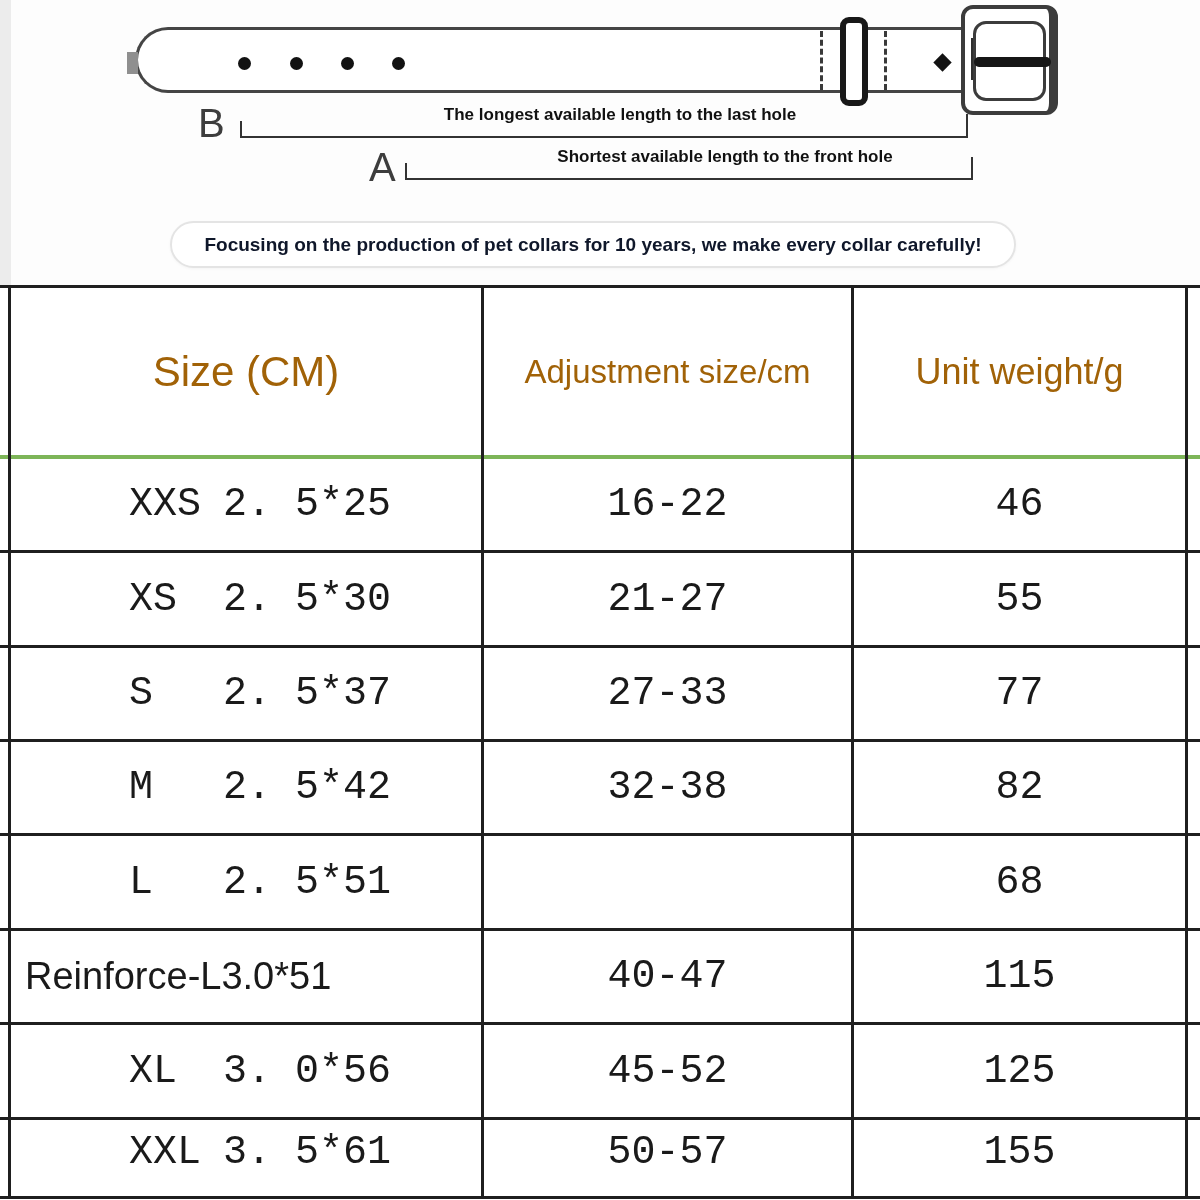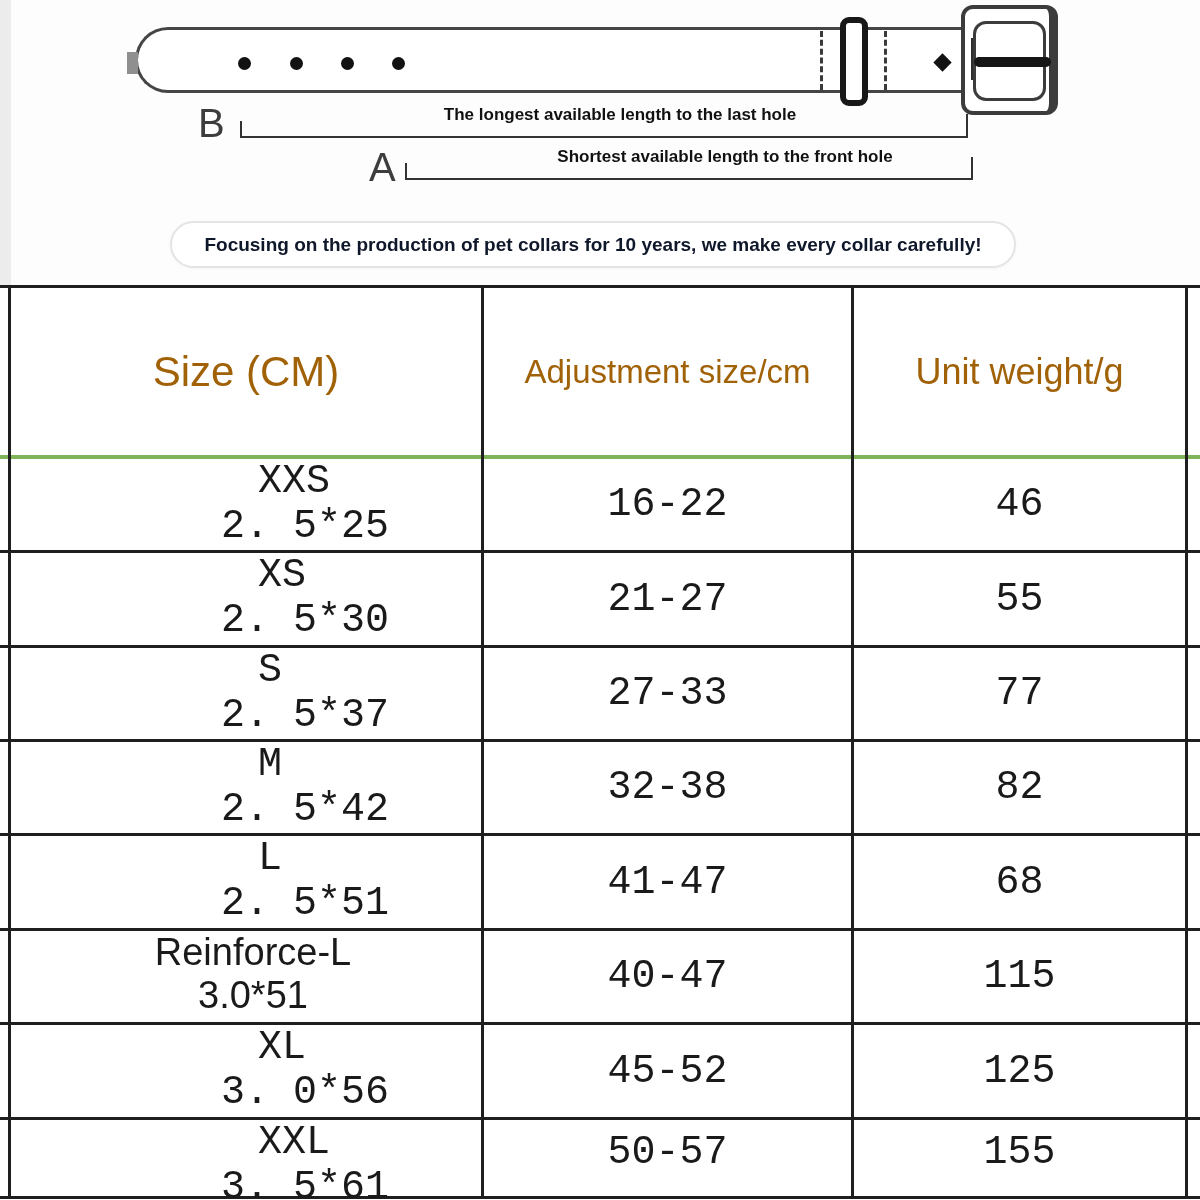--- a/index.html
+++ b/index.html
@@ -61,21 +61,21 @@
   .hc1 { left:11px; width:470px; font-size:42px; }
   .hc2 { left:484px; width:367px; font-size:33px; }
   .hc3 { left:854px; width:331px; font-size:36px; }
 
   .row { position:absolute; left:0; width:1200px; }
   .r1 { top:174px; height:91px; } .r2 { top:268px; height:92px; } .r3 { top:363px; height:91px; }
   .r4 { top:457px; height:91px; } .r5 { top:551px; height:92px; } .r6 { top:646px; height:91px; }
   .r7 { top:740px; height:92px; } .r8 { top:835px; height:64px; }
   .cell { position:absolute; top:0; height:100%; display:flex; align-items:center;
     font-family:"Liberation Mono", monospace; font-size:40px; color:#1a1a1a; white-space:pre; }
-  .c1 { left:11px; width:470px; padding-left:118px; justify-content:flex-start;flex-direction:column; }
+  .c1 { left:11px; width:470px; padding-left:118px; justify-content:flex-start; }
   .c1 .sz { display:inline-block; min-width:94px; }
   .c1.alt { padding-left:14px; font-family:"Liberation Sans", sans-serif; font-size:38px; }
   .c1.alt .sz { min-width:0; }
   .c2 { left:484px; width:367px; justify-content:center; }
   .c3 { left:854px; width:331px; justify-content:center; }
 </style>
 </head>
 <body>
 
 <div class="canvas">
@@ -146,21 +146,20 @@
       <div class="cell c2">27-33</div>
       <div class="cell c3">77</div>
     </div>
     <div class="row r4">
       <div class="cell c1"><span class="sz">M</span><span>2. 5*42</span></div>
       <div class="cell c2">32-38</div>
       <div class="cell c3">82</div>
     </div>
     <div class="row r5">
       <div class="cell c1"><span class="sz">L</span><span>2. 5*51</span></div>
-      <div class="cell c2">41-47</div>
       <div class="cell c3">68</div>
     </div>
     <div class="row r6">
       <div class="cell c1 alt"><span class="sz">Reinforce-L</span><span>3.0*51</span></div>
       <div class="cell c2">40-47</div>
       <div class="cell c3">115</div>
     </div>
     <div class="row r7">
       <div class="cell c1"><span class="sz">XL</span><span>3. 0*56</span></div>
       <div class="cell c2">45-52</div>

